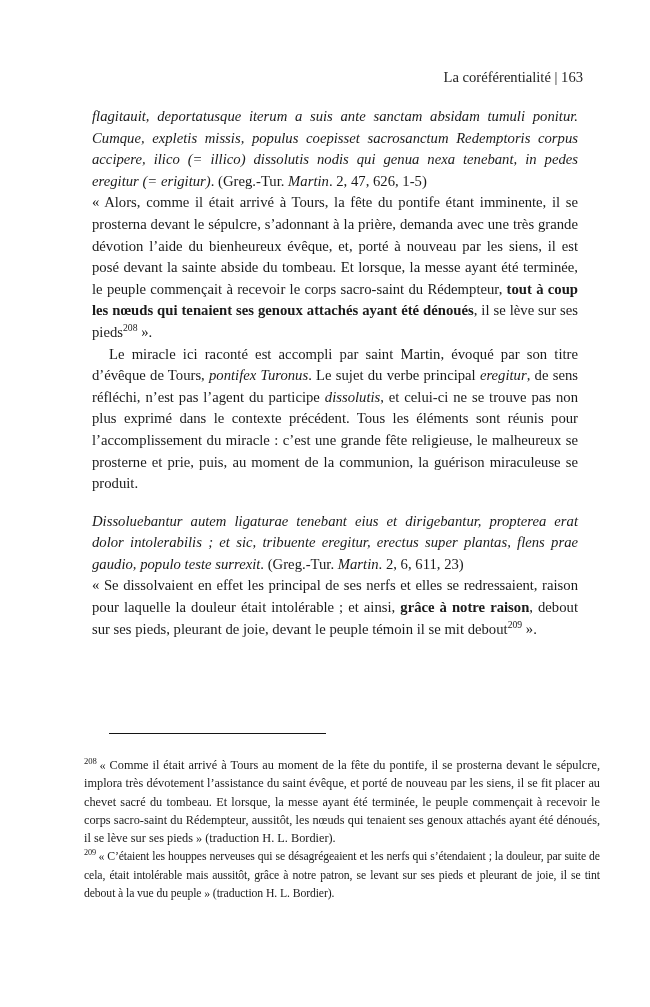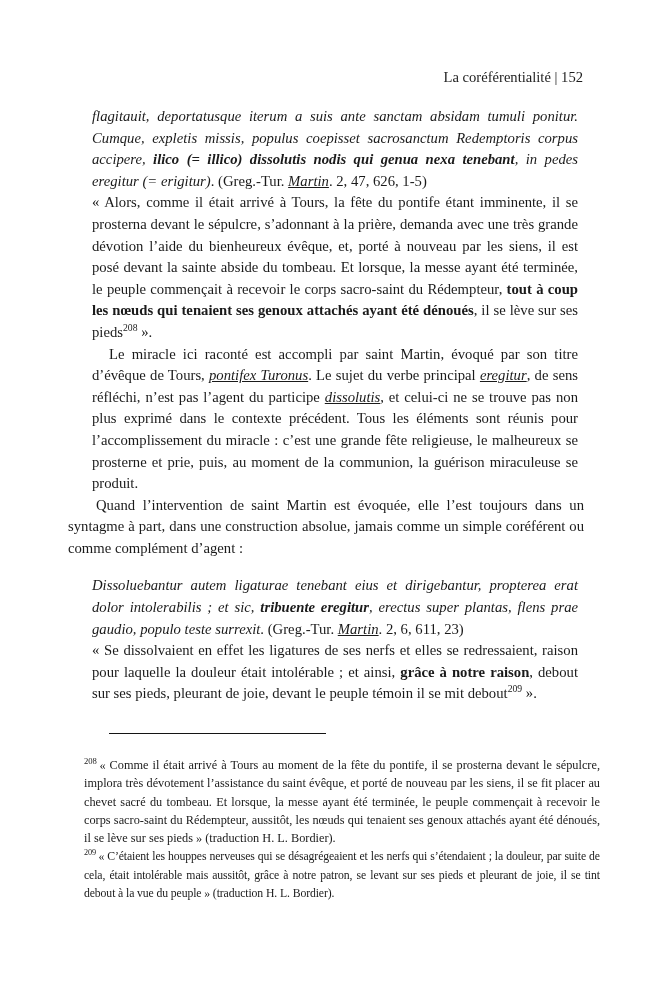--- a/index.html
+++ b/index.html
@@ -75,23 +75,23 @@
   .quote p.trans {
     font-style: normal;
   }
   
   .quote p.analysis {
     text-indent: 17px;
   }
   .sp-above-16 { margin-top: 16px; }
   .sp-above-19 { margin-top: 19px; }
 
-  i, em { font-style: italic; text-decoration: underline; }
+  i, em { font-style: italic; }
   b, strong { font-weight: bold; }
-  .bi { font-weight: bold; font-style: italic; }
+  .bi { font-weight: normal; font-style: italic; }
   .roman { font-style: normal; font-weight: normal; }
 
   sup {
     font-size: 0.66em;
     vertical-align: super;
     line-height: 0;
   }
 
   
   .footnotes {
@@ -130,38 +130,37 @@
     transform-origin: left top;
     width: 104.7%;
     letter-spacing: -0.12px;
   }
 </style>
 </head>
 <body>
 
 <div class="page">
 
-  <div class="running-head">La coréférentialité | 152</div>
+  <div class="running-head">La coréférentialité | 163</div>
 
   <div class="content">
 
     <div class="quote">
       <p class="latin"><span>flagitauit, deportatusque iterum a suis ante sanctam absidam tumuli ponitur. Cumque, expletis missis, populus coepisset sacrosanctum Redemptoris corpus accipere, </span><span class="bi">ilico (= illico) dissolutis nodis qui genua nexa tenebant</span><span>, in pedes eregitur (= erigitur)</span><span class="roman">. (</span><span class="roman">Greg.-Tur. </span><i>Martin</i><span class="roman">. 2, 47, 626, 1-5)</span></p>
 
       <p class="trans"><span>« Alors, comme il était arrivé à Tours, la fête du pontife étant imminente, il se prosterna devant le sépulcre, s’adonnant à la prière, demanda avec une très grande dévotion l’aide du bienheureux évêque, et, porté à nouveau par les siens, il est posé devant la sainte abside du tombeau. Et lorsque, la messe ayant été terminée, le peuple commençait à recevoir le corps sacro-saint du Rédempteur, </span><b>tout à coup les nœuds qui tenaient ses genoux attachés ayant été dénoués</b><span>, il se lève sur ses pieds</span><sup>208</sup><span> ».</span></p>
 
       <p class="trans analysis"><span>Le miracle ici raconté est accompli par saint Martin, évoqué par son titre d’évêque de Tours, </span><i>pontifex Turonus</i><span>. Le sujet du verbe principal </span><i>eregitur</i><span>, de sens réfléchi, n’est pas l’agent du participe </span><i>dissolutis</i><span>, et celui-ci ne se trouve pas non plus exprimé dans le contexte précédent. Tous les éléments sont réunis pour l’accomplissement du miracle : c’est une grande fête religieuse, le malheureux se prosterne et prie, puis, au moment de la communion, la guérison miraculeuse se produit.</span></p>
     </div>
 
-    <p class="body sp-above-19">Quand l’intervention de saint Martin est évoquée, elle l’est toujours dans un syntagme à part, dans une construction absolue, jamais comme un simple coréférent ou comme complément d’agent :</p>
 
     <div class="quote sp-above-16">
       <p class="latin"><span>Dissoluebantur autem ligaturae tenebant eius et dirigebantur, propterea erat dolor intolerabilis ; et sic, </span><span class="bi">tribuente eregitur</span><span>, erectus super plantas, flens prae gaudio, populo teste surrexit</span><span class="roman">. (</span><span class="roman">Greg.-Tur. </span><i>Martin</i><span class="roman">. 2, 6, 611, 23)</span></p>
 
-      <p class="trans"><span>« Se dissolvaient en effet les ligatures de ses nerfs et elles se redressaient, raison pour laquelle la douleur était intolérable ; et ainsi, </span><b>grâce à notre raison</b><span>, debout sur ses pieds, pleurant de joie, devant le peuple témoin il se mit debout</span><sup>209</sup><span> ».</span></p>
+      <p class="trans"><span>« Se dissolvaient en effet les principal de ses nerfs et elles se redressaient, raison pour laquelle la douleur était intolérable ; et ainsi, </span><b>grâce à notre raison</b><span>, debout sur ses pieds, pleurant de joie, devant le peuple témoin il se mit debout</span><sup>209</sup><span> ».</span></p>
     </div>
 
   </div>
 
   <div class="footnotes">
     <hr class="fn-rule">
     <div class="fn-list">
       <p class="fn"><span class="fn-num">208</span><span>« Comme il était arrivé à Tours au moment de la fête du pontife, il se prosterna devant le sépulcre, implora très dévotement l’assistance du saint évêque, et porté de nouveau par les siens, il se fit placer au chevet sacré du tombeau. Et lorsque, la messe ayant été terminée, le peuple commençait à recevoir le corps sacro-saint du Rédempteur, aussitôt, les nœuds qui tenaient ses genoux attachés ayant été dénoués, il se lève sur ses pieds » (traduction H. L. Bordier).</span></p>
       <p class="fn condensed"><span class="fn-num">209</span><span>« C’étaient les houppes nerveuses qui se désagrégeaient et les nerfs qui s’étendaient ; la douleur, par suite de cela, était intolérable mais aussitôt, grâce à notre patron, se levant sur ses pieds et pleurant de joie, il se tint debout à la vue du peuple » (traduction H. L. Bordier).</span></p>
     </div>

